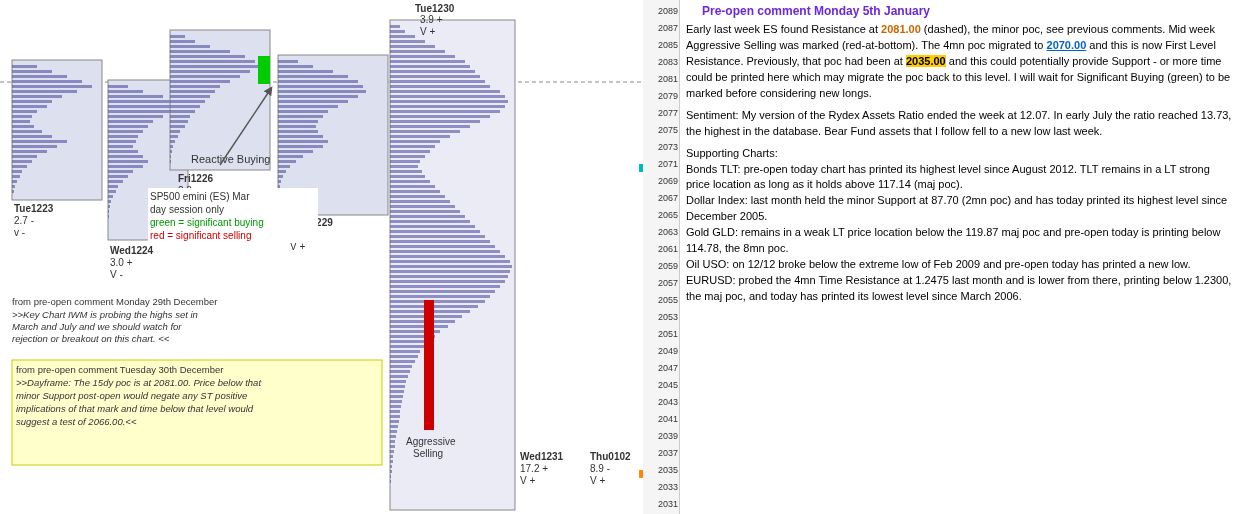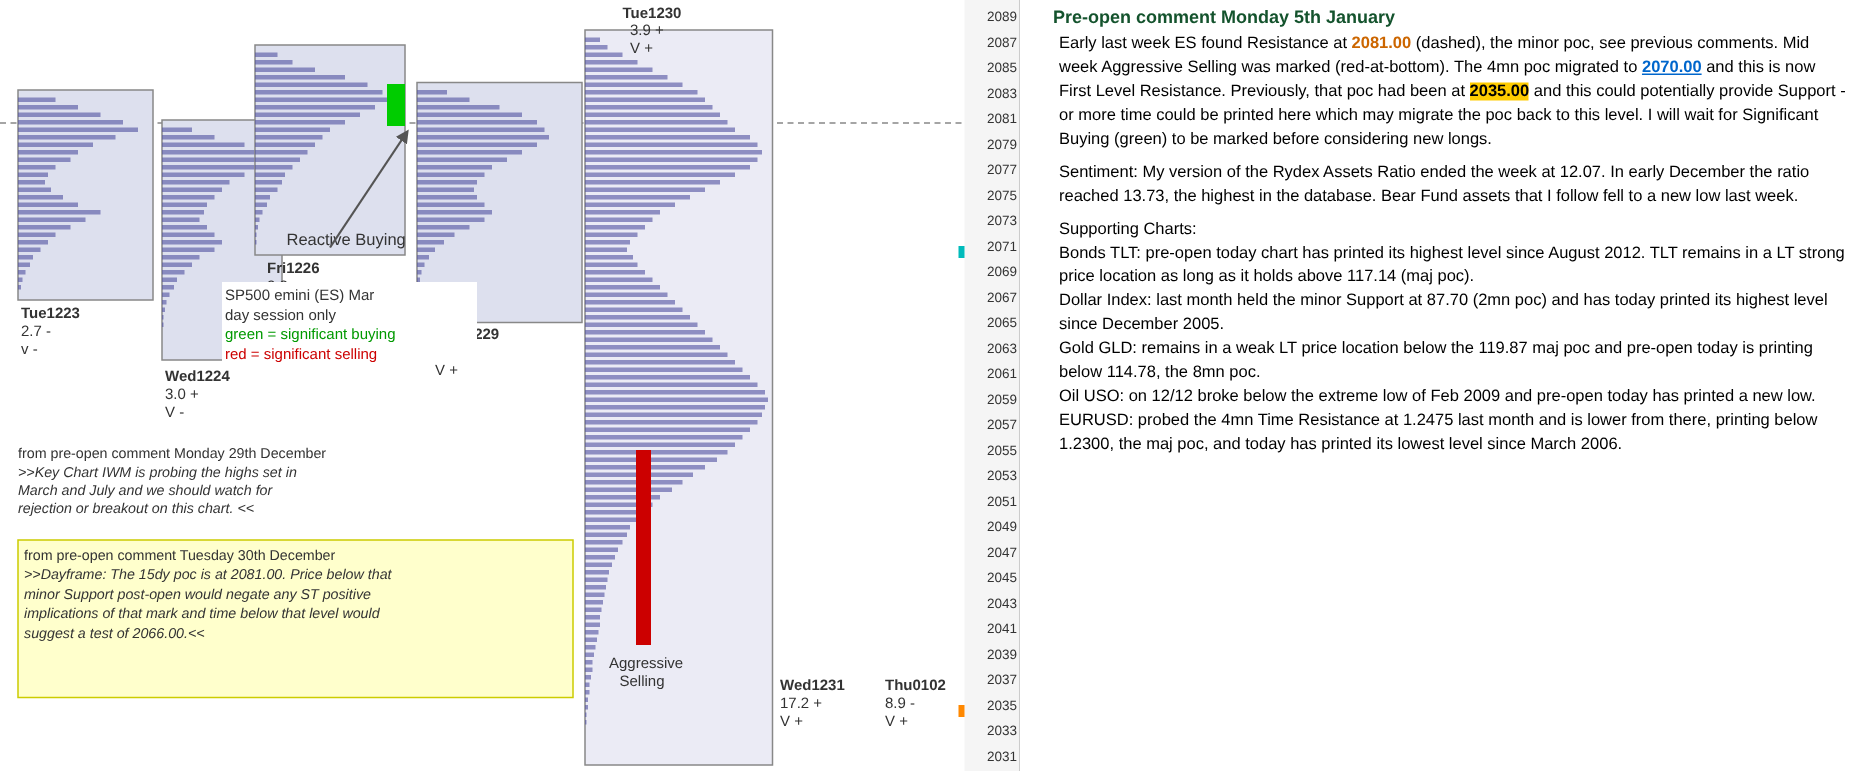--- a/index.html
+++ b/index.html
@@ -29,31 +29,30 @@
       height: 514px;
       overflow-y: auto;
       padding: 4px 6px;
       background: #ffffff;
     }
 
     
     .text-panel h3 {
       font-size: 12px;
       font-weight: bold;
-      color: #14532d;
+      color: #6d28d9;
       margin-bottom: 4px;
       padding-left: 16px;
     }
 
     .text-panel p {
       font-size: 11px;
       color: #000;
       line-height: 1.45;
       margin-bottom: 6px;
-      margin-left: 20px;
     }
 
     .orange { color: #cc6600; font-weight: bold; }
 
     
     .chart-svg {
       position: absolute;
       left: 0;
       top: 0;
     }
@@ -397,21 +396,21 @@
 <div class="text-panel">
   <h3>Pre-open comment Monday 5th January</h3>
 
   <p>
     Early last week ES found Resistance at <span class="orange">2081.00</span> (dashed), the minor poc, see previous comments.  Mid week Aggressive Selling was marked (red-at-bottom). The 4mn poc migrated to <span style="color:#0066cc;font-weight:bold;text-decoration:underline;">2070.00</span> and this is now First Level Resistance. Previously, that poc had been at <span style="background:#ffcc00;font-weight:bold;">2035.00</span> and this could potentially provide Support - or more time could be printed here which may migrate the poc back to this level. I will wait for Significant Buying (green) to be marked before considering new longs.
   </p>
 
 
 
   <p>
-    Sentiment: My version of the Rydex Assets Ratio ended the week at 12.07.  In early December the ratio reached 13.73, the highest in the database.  Bear Fund assets that I follow fell to a new low last week.
+    Sentiment: My version of the Rydex Assets Ratio ended the week at 12.07.  In early July the ratio reached 13.73, the highest in the database.  Bear Fund assets that I follow fell to a new low last week.
   </p>
 
   <p>
     Supporting Charts:<br>
     Bonds TLT: pre-open today chart has printed its highest level since August 2012.  TLT remains in a LT strong price location as long as it holds above 117.14 (maj poc).<br>
     Dollar Index: last month held the minor Support at 87.70 (2mn poc) and has today printed its highest level since December 2005.<br>
     Gold GLD: remains in a weak LT price location below the 119.87 maj poc and pre-open today is printing below 114.78, the 8mn poc.<br>
     Oil USO: on 12/12 broke below the extreme low of Feb 2009 and pre-open today has  printed a new low.<br>
     EURUSD: probed the 4mn Time Resistance at 1.2475 last month and is lower from there, printing below 1.2300, the maj poc, and today has printed its lowest level since March 2006.
   </p>

